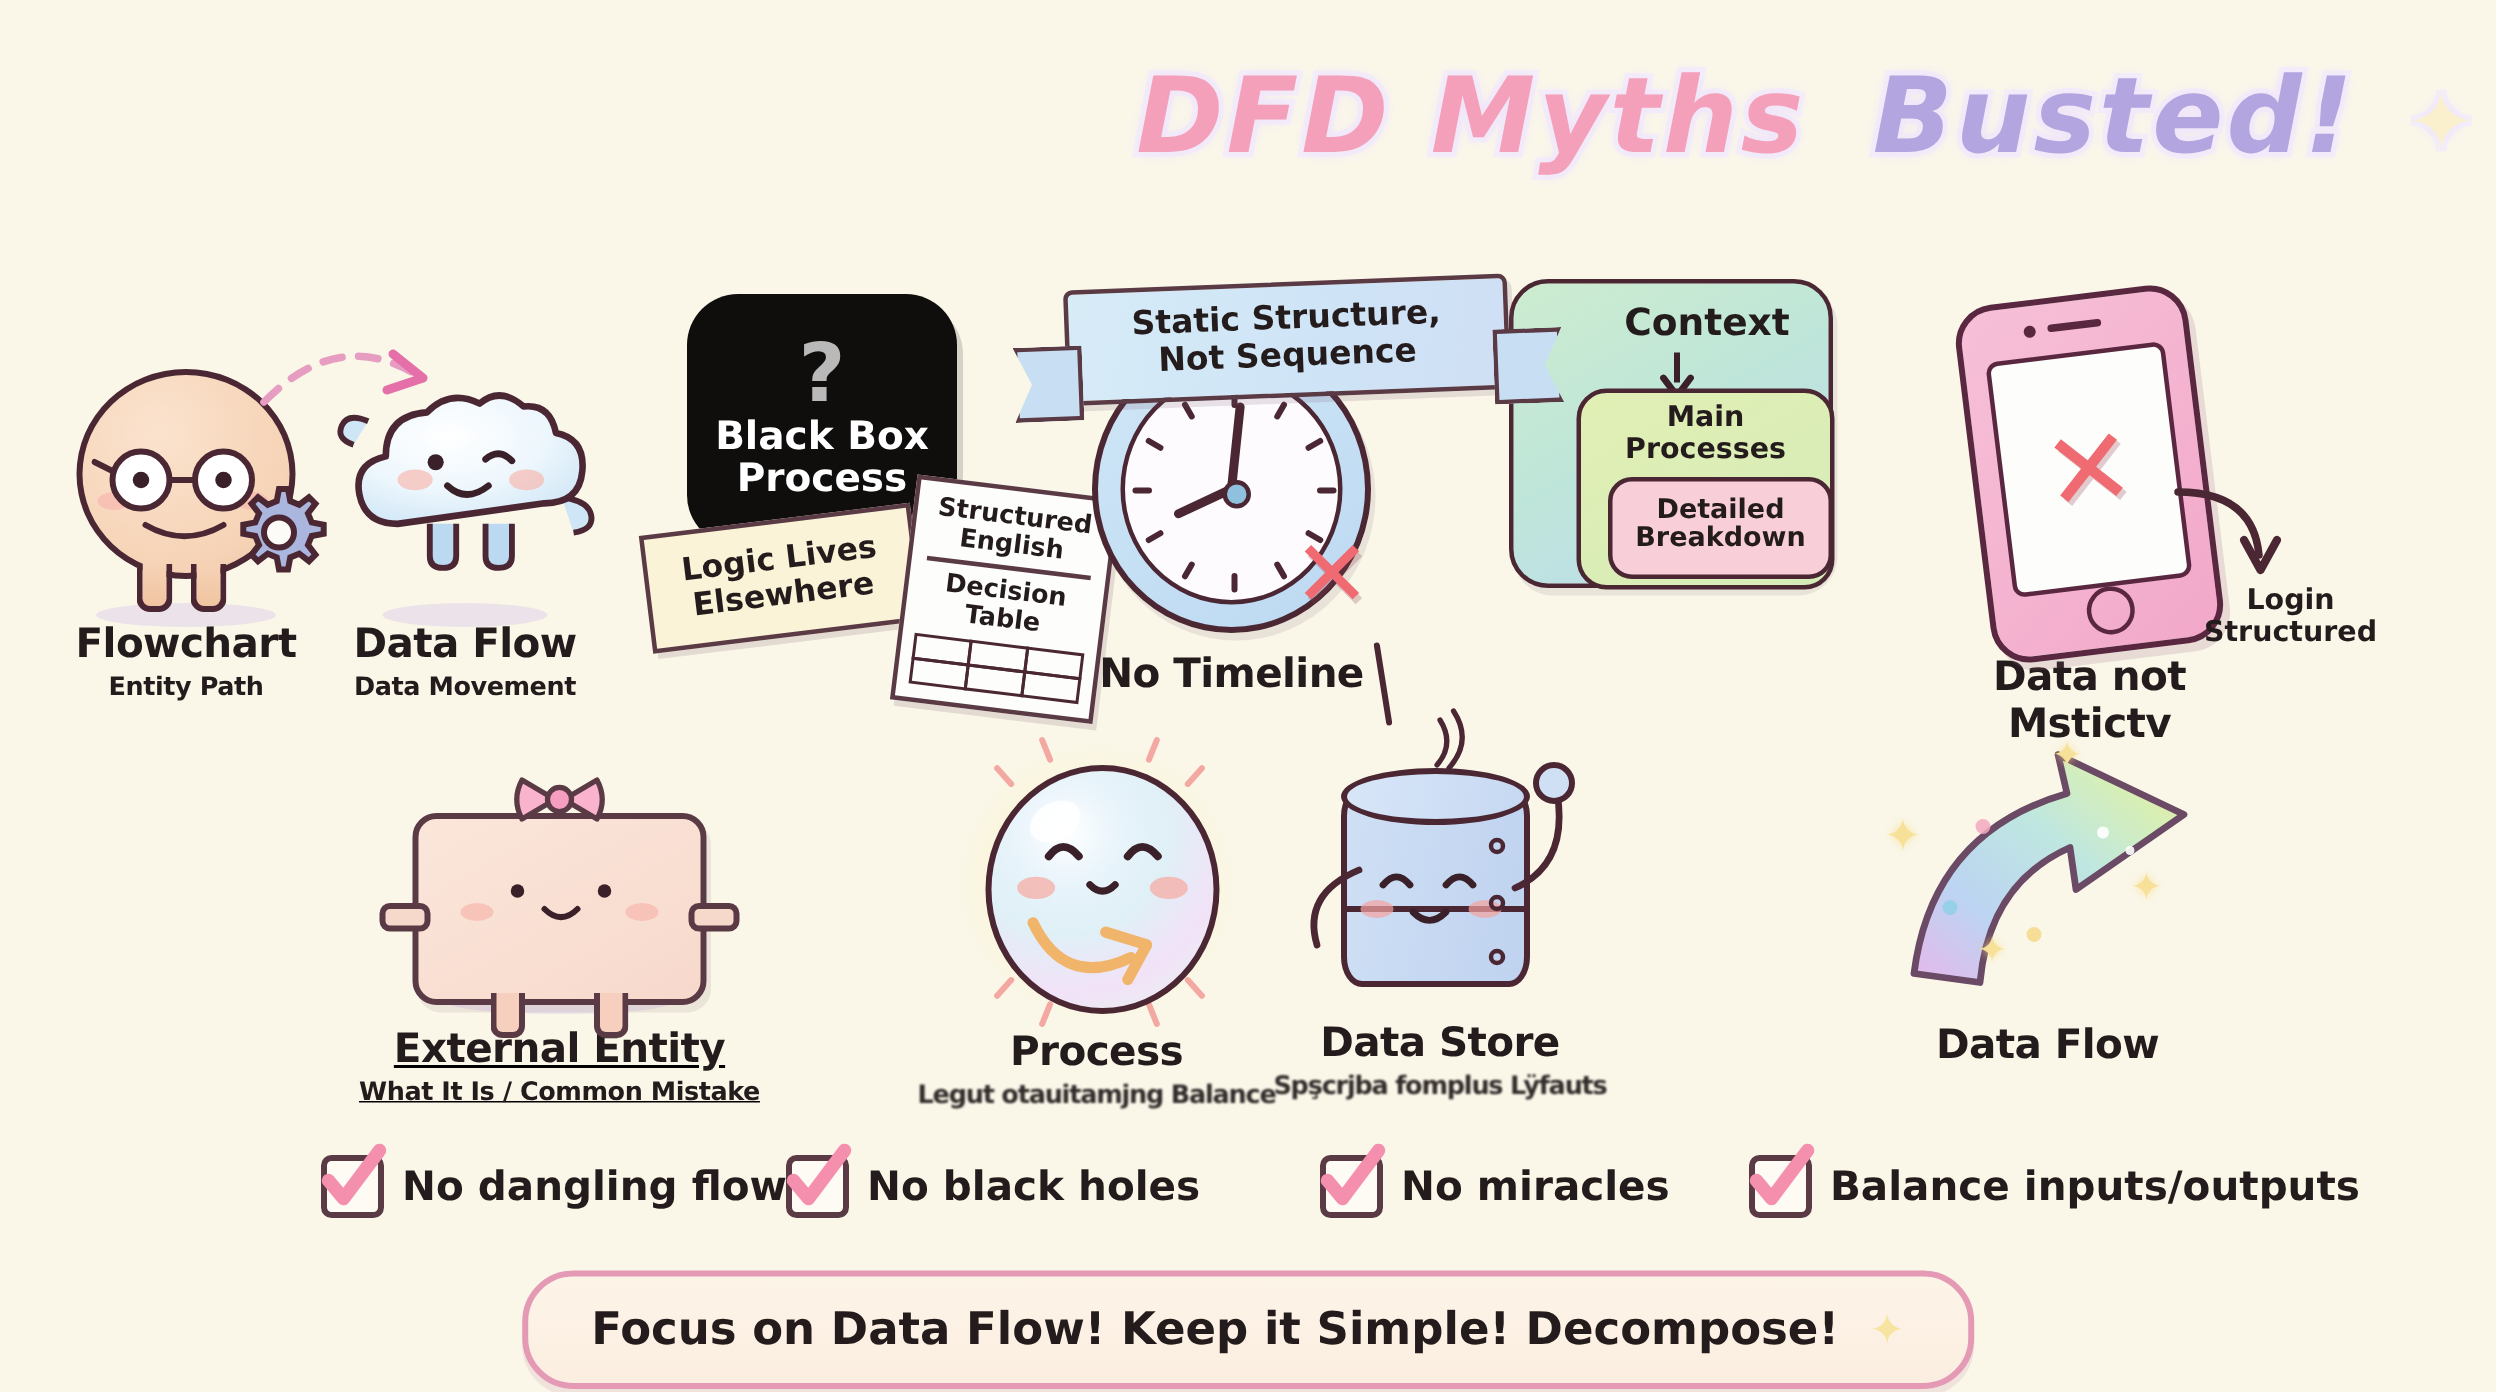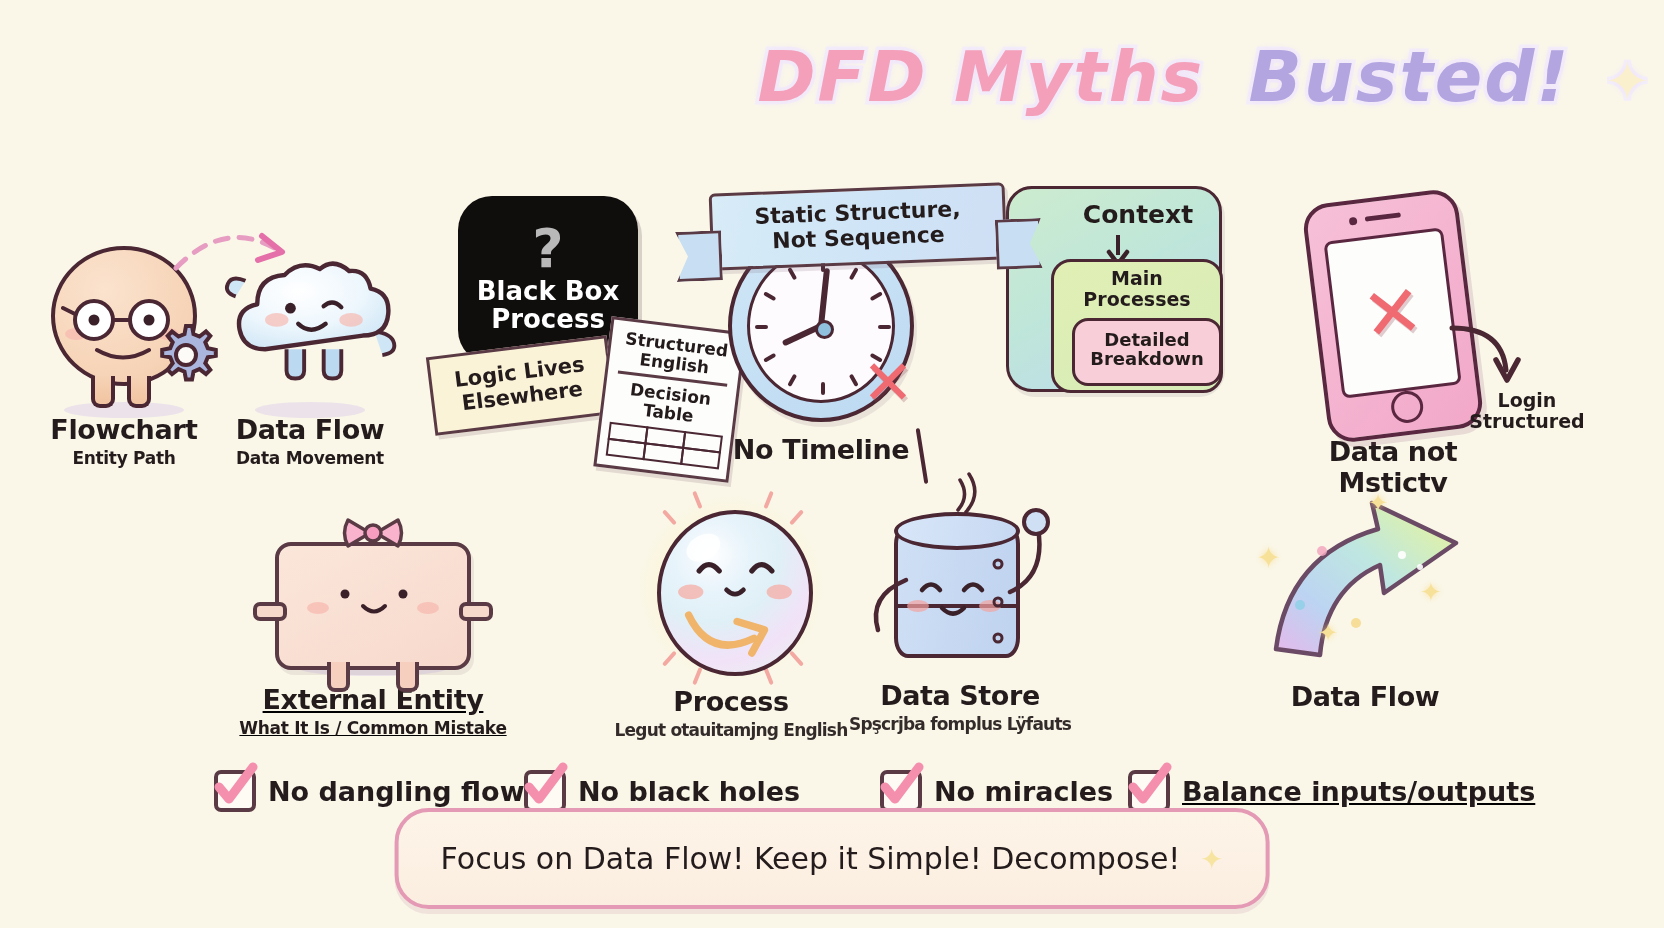--- a/index.html
+++ b/index.html
@@ -208,26 +208,26 @@
   
   .check-row{position:absolute;left:0;right:0;top:770px;height:56px;}
   .check{position:absolute;display:flex;align-items:center;gap:12px;}
   .cbox{width:34px;height:34px;border:4px solid #5a3a44;border-radius:7px;
     background:#fdfbf4;position:relative;flex:none;}
   .cbox svg{position:absolute;left:-7px;top:-13px;}
   .check-lbl{font-size:27px;font-weight:bold;color:#241c1c;white-space:nowrap;}
 
   
   .pill{
-    position:absolute;left:50%;transform:translateX(-50%);top:808px;
-    padding:29px 42px;border-radius:34px;
+    position:absolute;left:50%;transform:translateX(-50%);top:847px;
+    padding:18px 42px;border-radius:34px;
     background:linear-gradient(#fdf4e8,#fbeee0);
     border:4px solid #e49ab4;
     box-shadow:0 5px 0 rgba(200,150,170,.2);
-    font-size:30px;font-weight:normal;color:#241c1c;white-space:nowrap;
+    font-size:30px;font-weight:bold;color:#241c1c;white-space:nowrap;
   }
   .pill .spark-f{color:#f6e4a0;margin-left:10px;font-size:28px;}
 
   
   .arrow-lbl{position:absolute;font-weight:bold;font-size:19px;color:#241c1c;
     line-height:1.1;text-align:center;}
 </style>
 </head>
 <body>
 
@@ -454,21 +454,21 @@
             <ellipse cx="28" cy="74" rx="12" ry="7" fill="#f7a8a0" opacity=".7"></ellipse>
             <ellipse cx="112" cy="74" rx="12" ry="7" fill="#f7a8a0" opacity=".7"></ellipse>
             <path d="M26 96 q20 42 62 22" stroke="#f0b46a" stroke-width="7" fill="none" stroke-linecap="round"></path>
             <path d="M72 102 L98 110 L86 132" stroke="#f0b46a" stroke-width="7" fill="none" stroke-linecap="round" stroke-linejoin="round"></path>
             <ellipse cx="40" cy="32" rx="17" ry="12" fill="#ffffff" opacity=".85" transform="rotate(-28 40 32)"></ellipse>
           </svg>
         </div>
       </div>
     </div>
     <div class="cap cap-main" style="margin-top:14px">Process</div>
-    <div class="cap cap-sub blur">Legut otauitamjng English</div>
+    <div class="cap cap-sub blur">Legut otauitamjng Balance</div>
   </div>
 
   <div class="cell" style="left:860px;top:490px;width:200px;">
     <div style="position:relative;height:182px;margin:0 auto;width:200px;">
       <div class="antenna"></div>
       <svg style="position:absolute;left:82px;top:-20px;width:60px;height:60px">
         <path d="M16 40 q12 -14 2 -30" stroke="#4a2733" stroke-width="3.5" fill="none" stroke-linecap="round"></path>
         <path d="M24 42 q16 -18 3 -38" stroke="#4a2733" stroke-width="3.5" fill="none" stroke-linecap="round"></path>
       </svg>
       <div class="store">
@@ -548,21 +548,21 @@
 
     <div class="check" style="left:880px;top:0;">
       <span class="cbox">
         <svg width="48" height="48" viewBox="0 0 48 48">
           <path d="M8 26 L18 38 L42 6" stroke="#f58fae" stroke-width="9" fill="none" stroke-linecap="round" stroke-linejoin="round"></path>
         </svg>
       </span>
       <span class="check-lbl">No miracles</span>
     </div>
 
-    <div class="check" style="left:1128px;top:0;text-decoration:underline;">
+    <div class="check" style="left:1166px;top:0;">
       <span class="cbox">
         <svg width="48" height="48" viewBox="0 0 48 48">
           <path d="M8 26 L18 38 L42 6" stroke="#f58fae" stroke-width="9" fill="none" stroke-linecap="round" stroke-linejoin="round"></path>
         </svg>
       </span>
       <span class="check-lbl">Balance inputs/outputs</span>
     </div>
   </div>
 
   <div class="pill">

